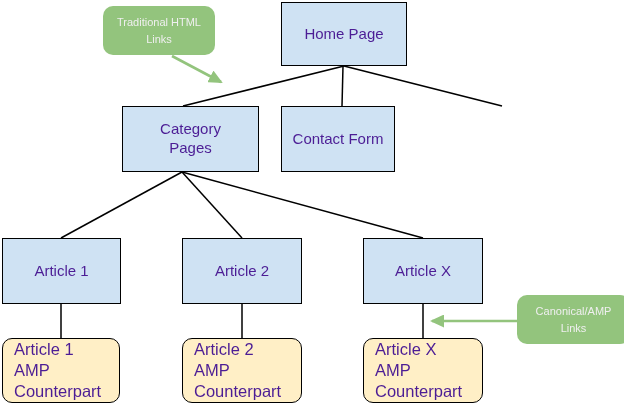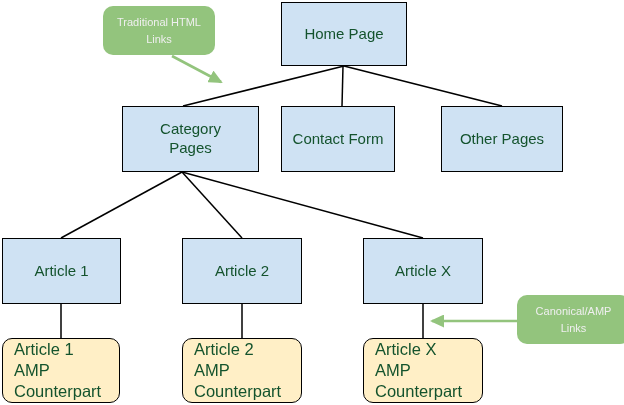--- a/index.html
+++ b/index.html
@@ -15,21 +15,21 @@
     position:relative;
   }
   .canvas{position:absolute;left:0;top:0;width:624px;height:405px;}
   svg.layer{position:absolute;left:0;top:0;width:624px;height:405px;}
   .conn{stroke:var(--line);stroke-width:1.5;fill:none;}
   .garrow{stroke:var(--green);stroke-width:2.6;fill:none;}
   .ghead{fill:var(--green);}
   .box{
     position:absolute;box-sizing:border-box;display:flex;
     align-items:center;justify-content:center;text-align:center;
-    white-space:pre-line;color:#14532d;
+    white-space:pre-line;color:#4c1d95;
   }
   .page{
     background:var(--blue-fill);border:1px solid var(--blue-border);
     font-size:15px;line-height:1.25;
   }
   .amp{
     background:var(--amp-fill);border:1.5px solid var(--amp-border);
     border-radius:10px;font-size:16.5px;line-height:1.28;
     justify-content:flex-start;text-align:left;padding-left:11px;
   }
@@ -75,21 +75,20 @@
     <path class="conn" d="M423,304 L423,338"></path>
 
     <path class="garrow" d="M172,56 L221,82" marker-end="url(#gah)"></path>
     <path class="garrow" d="M517,321 L432,321" marker-end="url(#gah)"></path>
   </svg>
 
   <div class="box page" id="home">Home Page</div>
   <div class="box page" id="category">Category
 Pages</div>
   <div class="box page" id="contact">Contact Form</div>
-  <div class="box page" id="other">Other Pages</div>
   <div class="box page" id="article1">Article 1</div>
   <div class="box page" id="article2">Article 2</div>
   <div class="box page" id="articleX">Article X</div>
 
   <div class="box amp" id="amp1">Article 1
 AMP
 Counterpart</div>
   <div class="box amp" id="amp2">Article 2
 AMP
 Counterpart</div>

